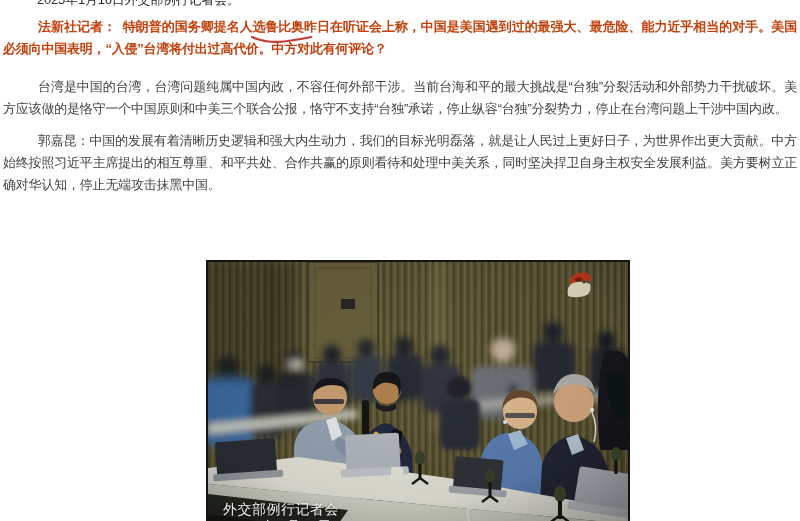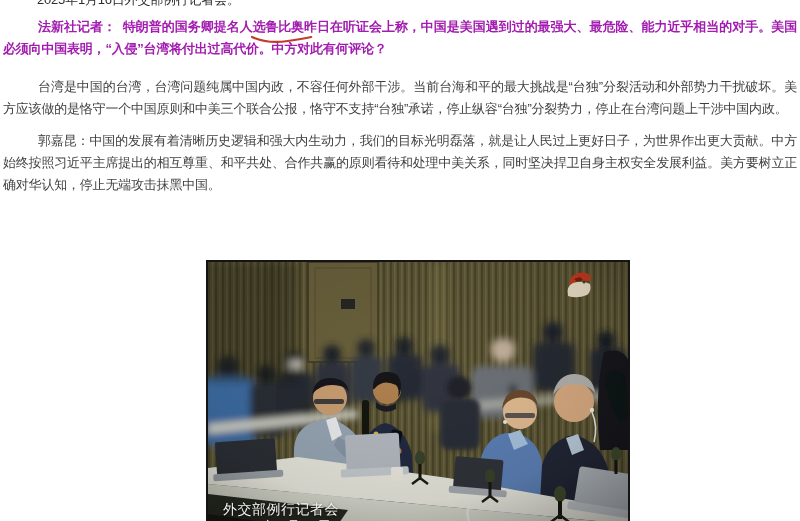--- a/index.html
+++ b/index.html
@@ -15,21 +15,21 @@
     font-size:13px;line-height:14px;color:#2e2e2e;letter-spacing:-0.2px;
     white-space:nowrap;
   }
 
   .content{
     position:absolute;top:16px;left:3px;right:3px;
     font-size:13px;line-height:22px;letter-spacing:-0.2px;
     text-align:justify;color:#3f3f3f;
   }
   .content p{margin:0;text-indent:35px;}
-  p.q{font-weight:bold;color:#a21caf;margin-bottom:16px;}
+  p.q{font-weight:bold;color:#c2410c;margin-bottom:16px;}
   p.a{margin-bottom:10px;}
   .speaker{margin-right:7px;}
 
   .marked{position:relative;display:inline-block;text-indent:0;}
   .marked .underline-svg{
     position:absolute;left:-2px;bottom:-6px;
     width:calc(100% + 10px);height:9px;overflow:visible;
   }
 
   

